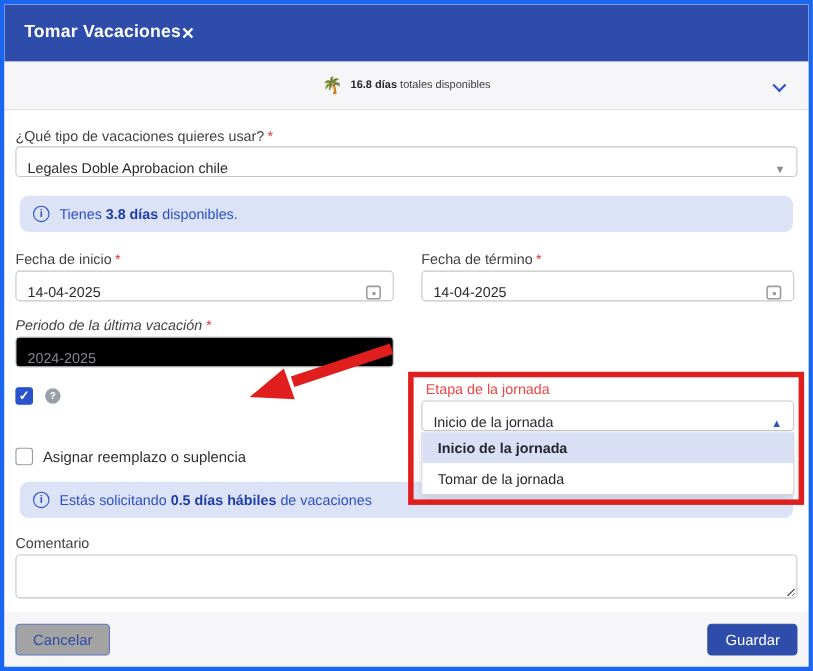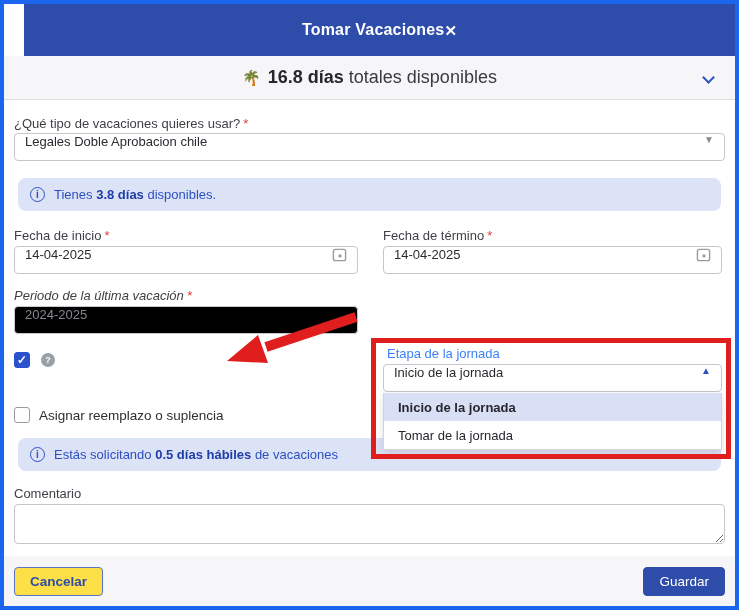--- a/index.html
+++ b/index.html
@@ -1,32 +1,32 @@
 <!DOCTYPE html>
 <html><head>
 <meta charset="utf-8">
 <style>
   html,body{margin:0;padding:0;background:#fff;}
   *{box-sizing:border-box;font-family:"Liberation Sans",sans-serif;}
   .modal{position:relative;width:739px;height:610px;border:4px solid #1b66ee;background:#fff;overflow:hidden;}
   
-  .header{height:52px;background:#2e4ca9;display:flex;align-items:center;justify-content:center;padding:0 18px;margin-left:20px;}
+  .header{height:52px;background:#2e4ca9;display:flex;align-items:center;justify-content:flex-start;padding:0 18px;}
   .header .title{color:#fff;font-size:16px;font-weight:bold;letter-spacing:.2px;}
   .close{color:#fff;font-size:15px;font-weight:bold;cursor:pointer;line-height:1;}
   
   .summary{height:44px;background:#f6f6f8;position:relative;display:flex;align-items:center;justify-content:center;border-bottom:1px solid #dcdce1;}
   .summary .emoji{font-size:15px;margin-right:7px;}
-  .summary .txt{font-size:18px;color:#3a3a40;}
+  .summary .txt{font-size:10px;color:#3a3a40;}
   .summary .txt b{color:#26262c;}
   .chev{position:absolute;right:22px;top:17px;width:9px;height:9px;border-right:2px solid #2d52c4;border-bottom:2px solid #2d52c4;transform:rotate(45deg);}
   
   .body{position:relative;height:456px;background:#fff;}
   .lbl{position:absolute;font-size:13px;color:#3f3f46;}
   .req{color:#e23b3b;margin-left:3px;}
-  .inp{position:absolute;height:28px;border:1px solid #c6c6cc;border-radius:4px;background:#fff;font-size:13px;color:#2a2a31;display:flex;align-items:flex-start;padding:0 10px;}
+  .inp{position:absolute;height:28px;border:1px solid #c6c6cc;border-radius:4px;background:#fff;font-size:13px;color:#2a2a31;display:flex;align-items:flex-end;padding:0 10px;}
   .inp.disabled{background:#000000;color:#87878f;}
   .inp .val{flex:1;}
   .caret-down{color:#8a8a92;font-size:10px;}
   .cal{width:15px;height:15px;}
   .banner{position:absolute;left:14px;right:14px;height:33px;background:#dde3f7;border-radius:8px;display:flex;align-items:center;padding:0 12px;}
   .banner .itxt{font-size:13px;color:#2b4fc0;margin-left:9px;}
   .banner .itxt b{color:#1e3da8;}
   .iicon{width:15px;height:15px;border:1.5px solid #2d52c4;border-radius:50%;color:#2d52c4;font-size:10px;font-weight:bold;display:flex;align-items:center;justify-content:center;flex:none;}
   .cbrow{position:absolute;display:flex;align-items:center;gap:9px;}
   .cb{width:16px;height:16px;border-radius:3px;flex:none;}
@@ -40,21 +40,21 @@
   .menu{position:absolute;left:379px;top:293px;width:339px;background:#fff;border:1px solid #d4d4da;border-top:none;box-shadow:0 3px 8px rgba(0,0,0,.12);z-index:3;}
   .opt{height:28px;display:flex;align-items:center;padding:0 14px;font-size:13px;color:#26262c;}
   .opt.selected{background:#d9e0f6;font-weight:bold;}
   textarea.comment{position:absolute;left:10px;right:10px;top:404px;height:40px;border:1px solid #c6c6cc;border-radius:4px;resize:vertical;font-size:13px;padding:6px 10px;color:#2a2a31;}
   
   .ann-rect{position:absolute;left:367px;top:238px;width:360px;height:121px;border:5px solid #e01e1e;z-index:5;pointer-events:none;}
   .ann-arrow{position:absolute;left:0;top:0;width:731px;height:456px;z-index:6;pointer-events:none;}
   
   .footer{height:50px;background:#f6f6f8;display:flex;align-items:center;justify-content:space-between;padding:0 10px;}
   .btn{height:29px;border-radius:4px;font-size:13.5px;display:flex;align-items:center;justify-content:center;padding:0 15px;cursor:pointer;}
-  .btn.cancel{background:#fde047;border:1px solid #5b74c4;color:#2e4ca9;font-weight:bold;}
+  .btn.cancel{background:#a3a3a3;border:1px solid #5b74c4;color:#2e4ca9;}
   .btn.save{background:#2e4ca9;border:1px solid #2e4ca9;color:#fff;}
 </style>
 </head>
 <body>
 
 <div class="modal">
 
   <div class="header">
     <div class="title">Tomar Vacaciones</div>
     <div class="close">✕</div>
@@ -110,21 +110,21 @@
       <span class="val">2024-2025</span>
     </div>
 
     <div class="cbrow" style="left:10px;top:252px;">
       <span class="cb checked">
           <span>✓</span>
         </span>
       <span class="help">?</span>
     </div>
 
-    <div class="lbl" style="left:383px;top:246px;color:#3b82f6;">Etapa de la jornada</div>
+    <div class="lbl" style="left:383px;top:246px;color:#ef4444;">Etapa de la jornada</div>
     <div class="inp stage-select">
       <span class="val">Inicio de la jornada</span>
       <span class="caret-up">▲</span>
     </div>
     <div class="menu">
       <div class="opt selected">Inicio de la jornada</div>
       <div class="opt">Tomar de la jornada</div>
     </div>
 
     <div class="cbrow" style="left:10px;top:307px;">

